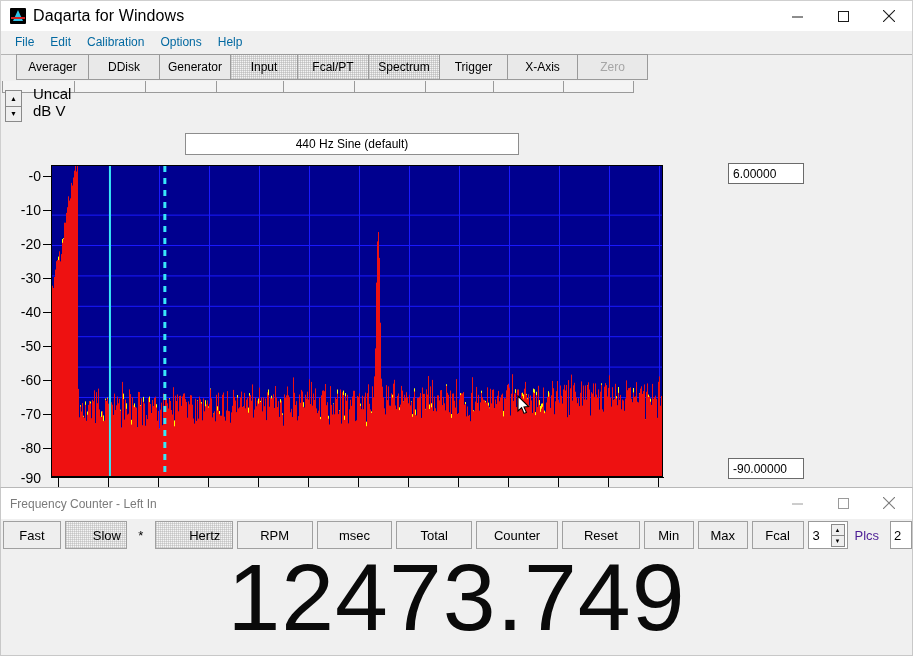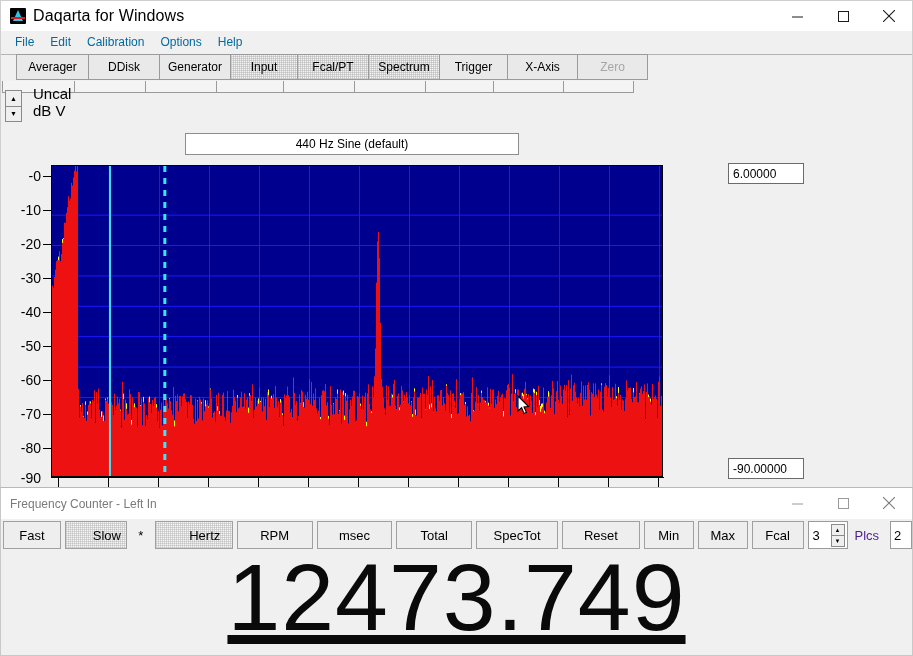--- a/index.html
+++ b/index.html
@@ -318,21 +318,20 @@
   }
   .fc-readout {
     position: absolute;
     left: 0; right: 0; top: 62px;
     text-align: center;
     font-size: 95px;
     line-height: 95px;
     color: #0a0a0a;
     letter-spacing: 1px;
     font-family: "Liberation Sans", sans-serif;
-    text-decoration: underline;
   }
 </style>
 </head>
 <body>
 
 <div id="app">
 
   <div class="main-window">
 
     <div class="titlebar">
@@ -512,21 +511,21 @@
     </div>
 
     <div class="fc-toolrow">
       <div class="fc-btn" style="width:58px">Fast</div>
       <div class="fc-btn dotted" style="width:62px">Slow</div>
       <div class="fc-star">*</div>
       <div class="fc-btn dotted" style="width:78px">Hertz</div>
       <div class="fc-btn" style="width:76px">RPM</div>
       <div class="fc-btn" style="width:76px">msec</div>
       <div class="fc-btn" style="width:76px">Total</div>
-      <div class="fc-btn" style="width:82px">SpecTot</div>
+      <div class="fc-btn" style="width:82px">Counter</div>
       <div class="fc-btn" style="width:78px">Reset</div>
       <div class="fc-btn" style="width:50px">Min</div>
       <div class="fc-btn" style="width:50px">Max</div>
       <div class="fc-btn" style="width:52px">Fcal</div>
       <div class="plcs-wrap">
         <div class="plcs-field">
           <span>3</span>
           <div class="plcs-spin">
             <div>▲</div>
             <div>▼</div>

